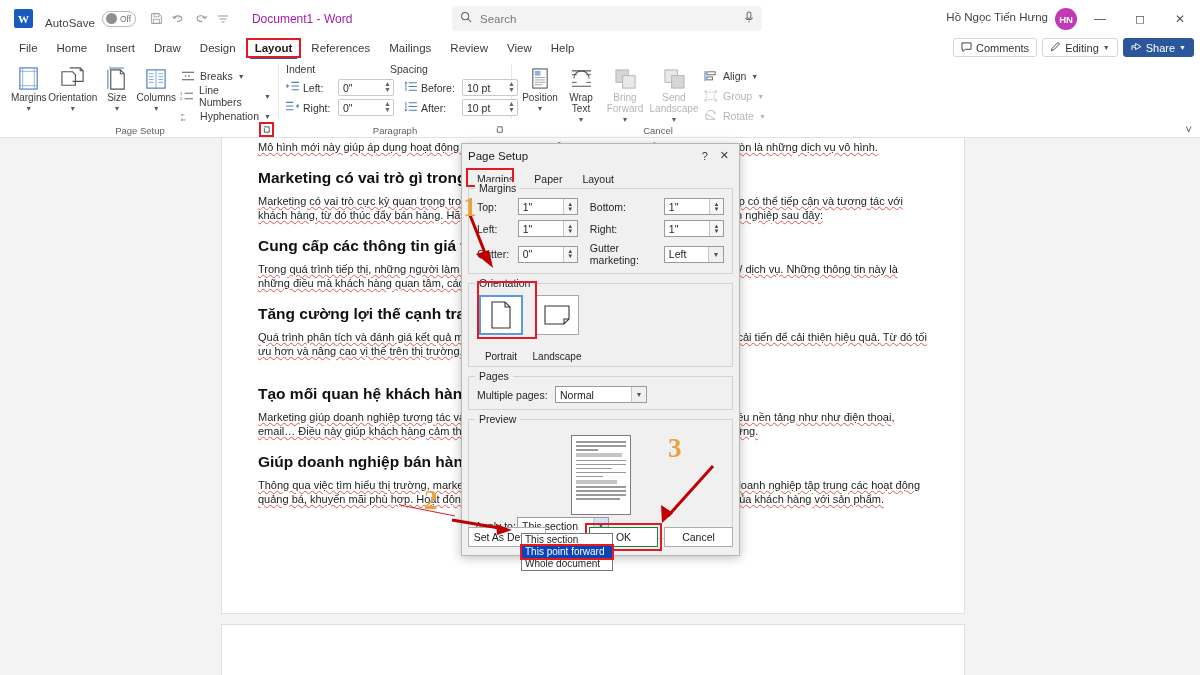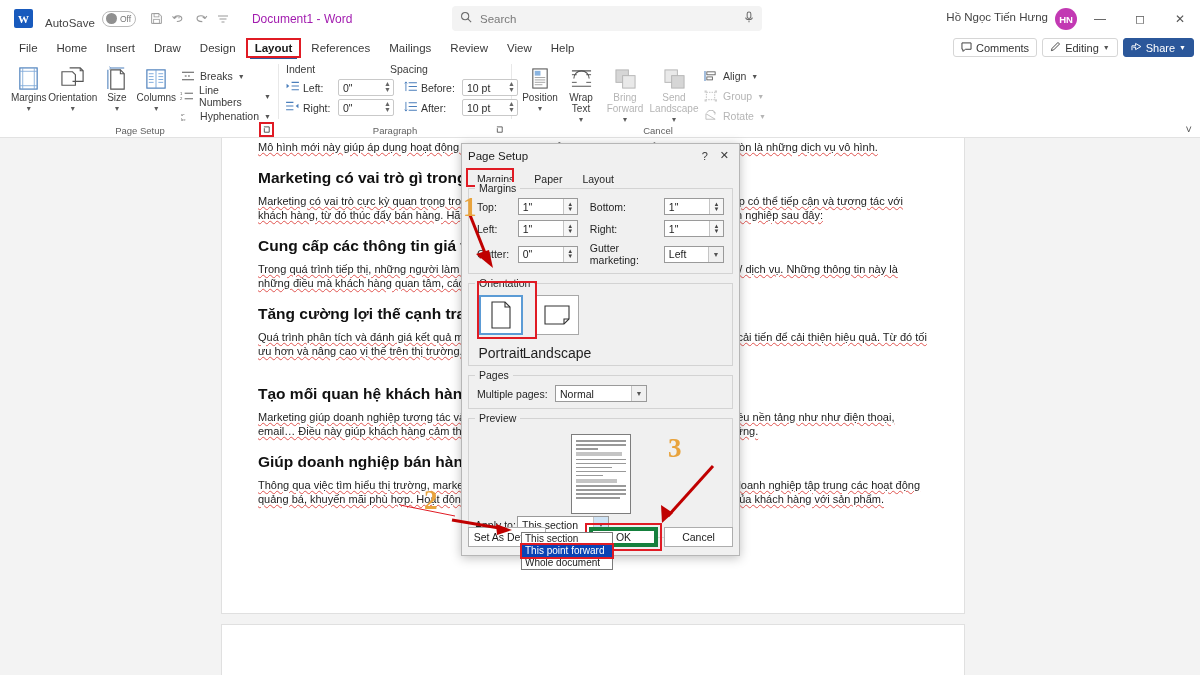--- a/index.html
+++ b/index.html
@@ -184,21 +184,21 @@
     font-size:7px;color:#555;
   }
   .spacer-col{margin-left:12px;}
   .orient-wrap{display:flex;gap:8px;margin-top:2px;}
   .orient-item{display:flex;flex-direction:column;align-items:center;width:48px;}
   .orient-box{
     width:44px;height:40px;border:1px solid #a8a8a8;background:#fff;
     display:flex;align-items:center;justify-content:center;
   }
   .orient-box.sel{border:2px solid #5b9bd5;}
-  .orient-cap{font-size:14px;margin-top:10px;}
+  .orient-cap{font-size:10px;margin-top:16px;}
   .orient-marker{
     position:absolute;left:8px;top:-3px;width:60px;height:58px;border:2px solid #e01b24;
     pointer-events:none;
   }
   .preview-box{
     width:60px;height:80px;border:1px solid #7d7d7d;background:#fff;margin:6px auto 0 auto;
     padding:5px 4px;
   }
   .pvline{height:1.5px;background:#999;margin-bottom:2.5px;}
   .pvline.g{height:4px;background:#c4c4c4;}
@@ -214,21 +214,21 @@
   }
   .bottombar{position:absolute;left:0;right:0;bottom:2px;display:flex;align-items:center;}
   .dbtn{
     height:20px;min-width:69px;background:#fff;border:1px solid #adadad;font-size:10.5px;
     display:flex;align-items:center;justify-content:center;color:#1b1b1b;
   }
   .okwrap{position:relative;margin-left:auto;margin-right:6px;}
   .ok-mark{
     position:absolute;left:-4px;top:-4px;right:-4px;bottom:-4px;border:2px solid #e01b24;
   }
-  .ok-inner{border:4px solid #15803d;}
+  .ok-inner{border:1px solid #15803d;}
 
   
   .anno-num{
     position:absolute;font-size:27px;color:#e8a33d;font-weight:bold;
     font-family:"Liberation Serif", serif; pointer-events:none; z-index:40;
   }
   .anno-svg{position:absolute;left:0;top:0;width:1200px;height:675px;pointer-events:none;z-index:39;}
 </style>
 </head>
 <body>

